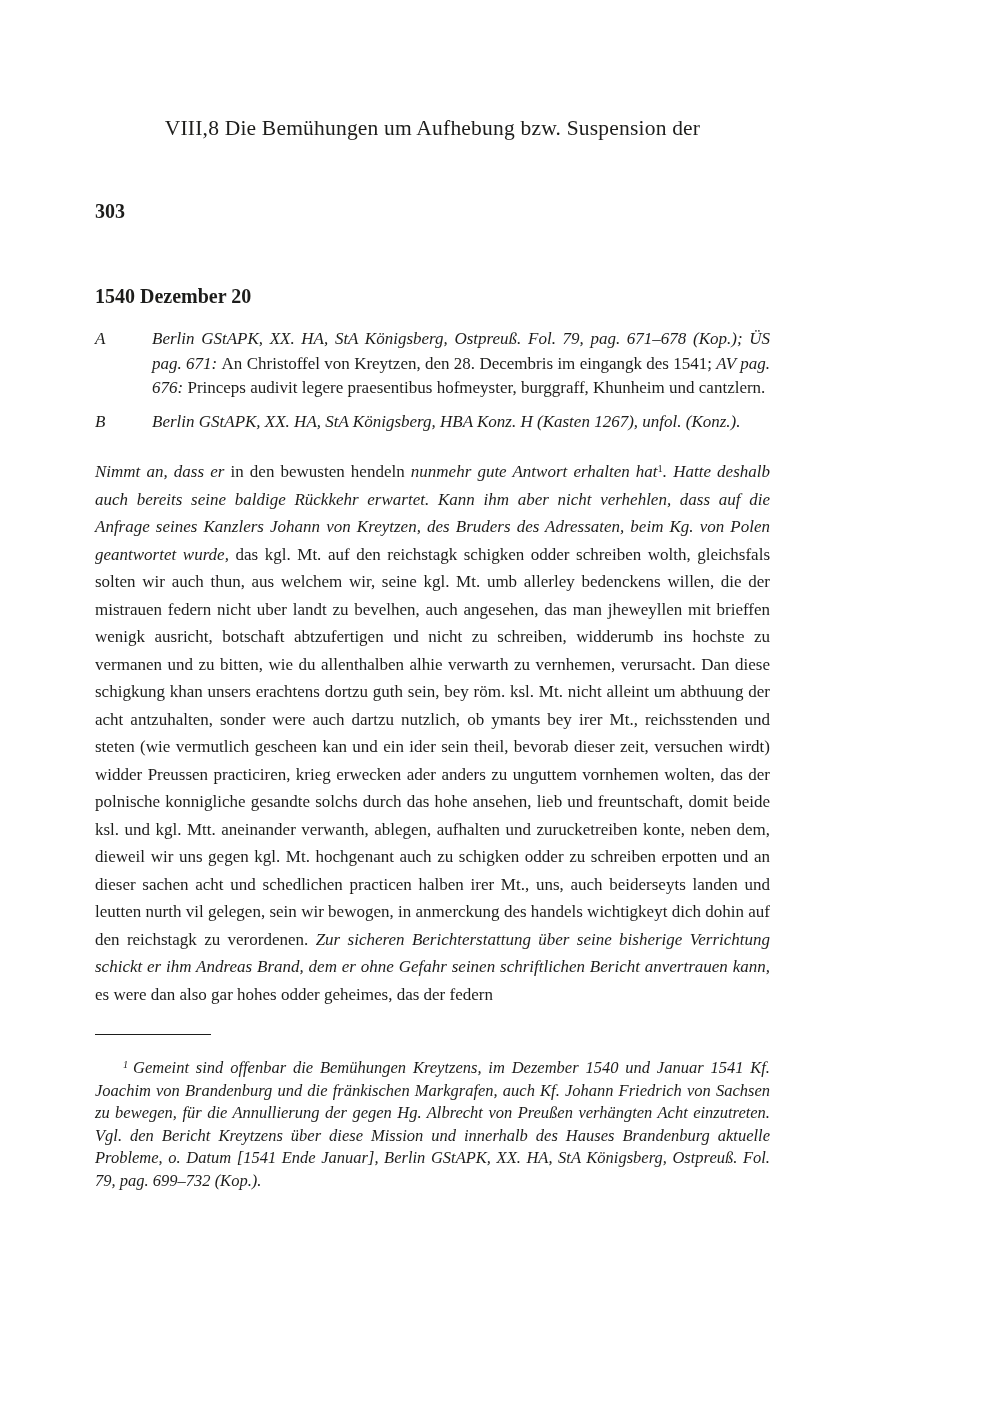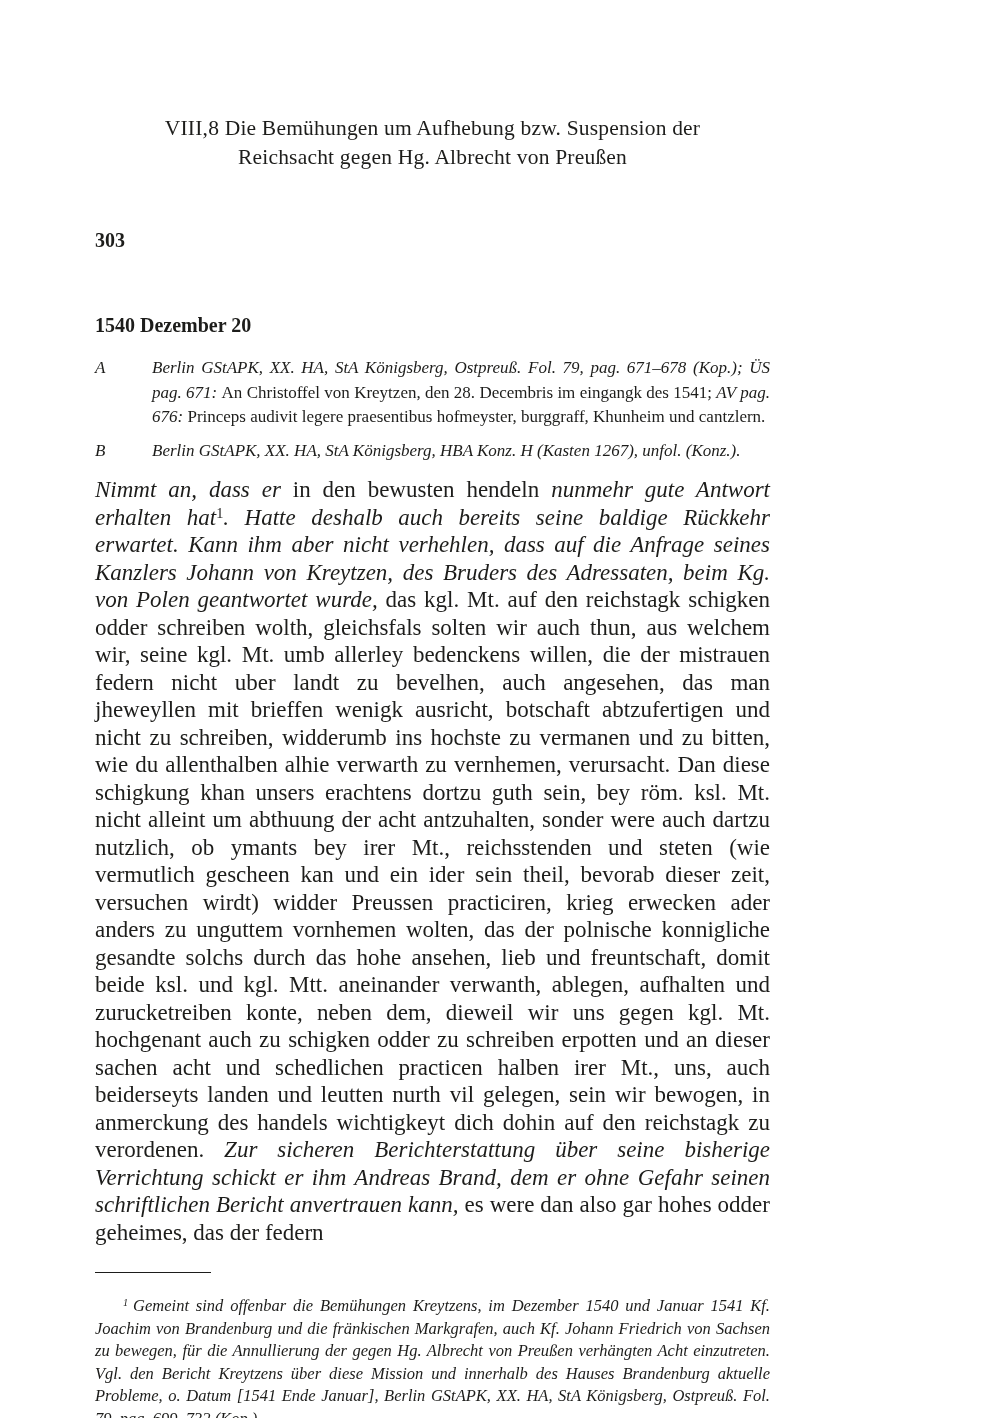--- a/index.html
+++ b/index.html
@@ -52,22 +52,22 @@
   .source-entry.second { margin-top: 9px; }
   .source-label {
     flex: 0 0 57px;
     font-style: italic;
   }
   .source-text {
     flex: 1;
     text-align: justify;
   }
   .body-text {
-    margin-top: 13px;
-    font-size: 23px;
+    margin-top: 24px;
+    font-size: 17px;
     line-height: 27.5px;
     text-align: justify;
   }
   .it { font-style: italic; }
   .rm { font-style: normal; }
   sup {
     font-size: 0.62em;
     line-height: 0;
     vertical-align: baseline;
     position: relative;
@@ -89,21 +89,20 @@
   }
   .footnote sup { font-style: italic; margin-right: 5px; }
 </style>
 </head>
 <body>
 
 <div class="page">
 
   <h1 class="chapter-heading">
     <span>VIII,8 Die Bemühungen um Aufhebung bzw. Suspension der</span><br>
-    <span>Reichsacht gegen Hg. Albrecht von Preußen</span>
   </h1>
 
   <div class="doc-header">
     <span class="doc-number">303</span>
     <span class="doc-title">
       <br>
       <span>1540 Dezember 20</span>
     </span>
   </div>
 

